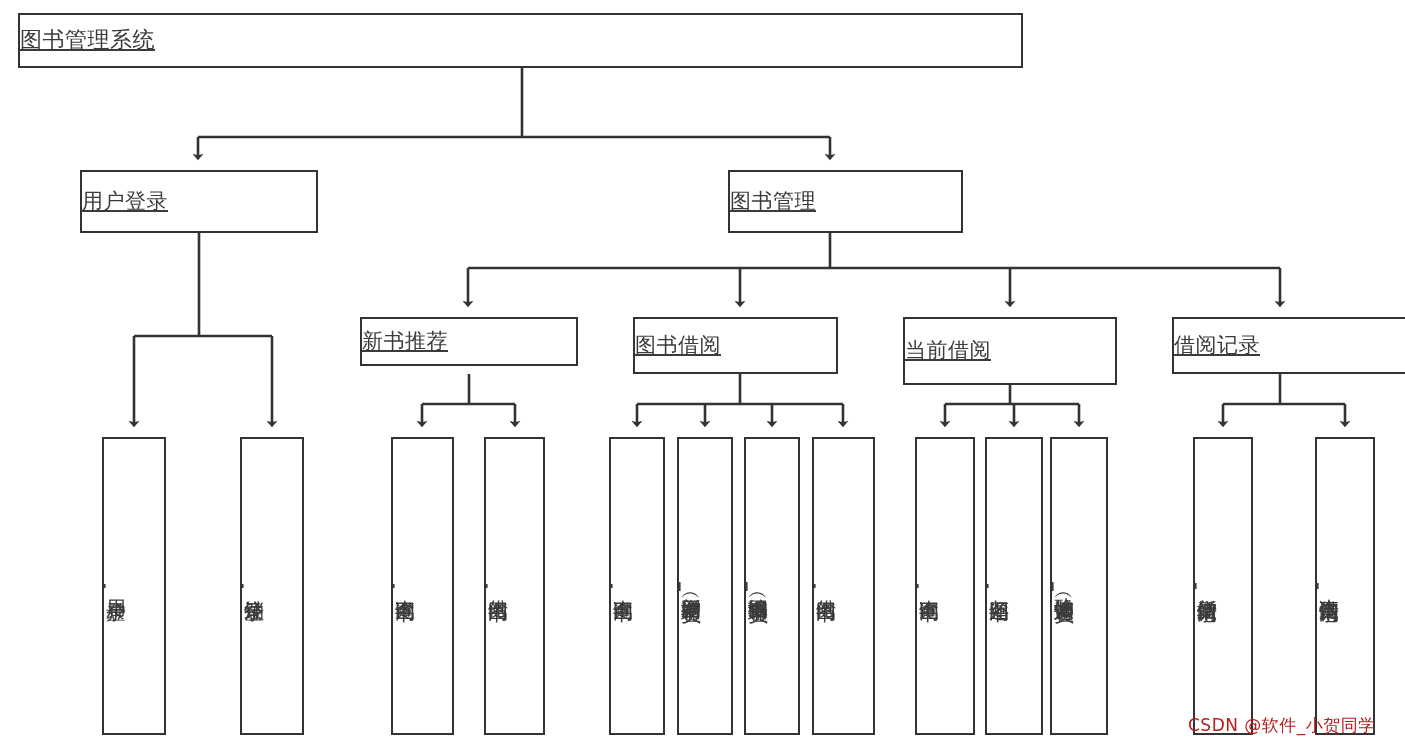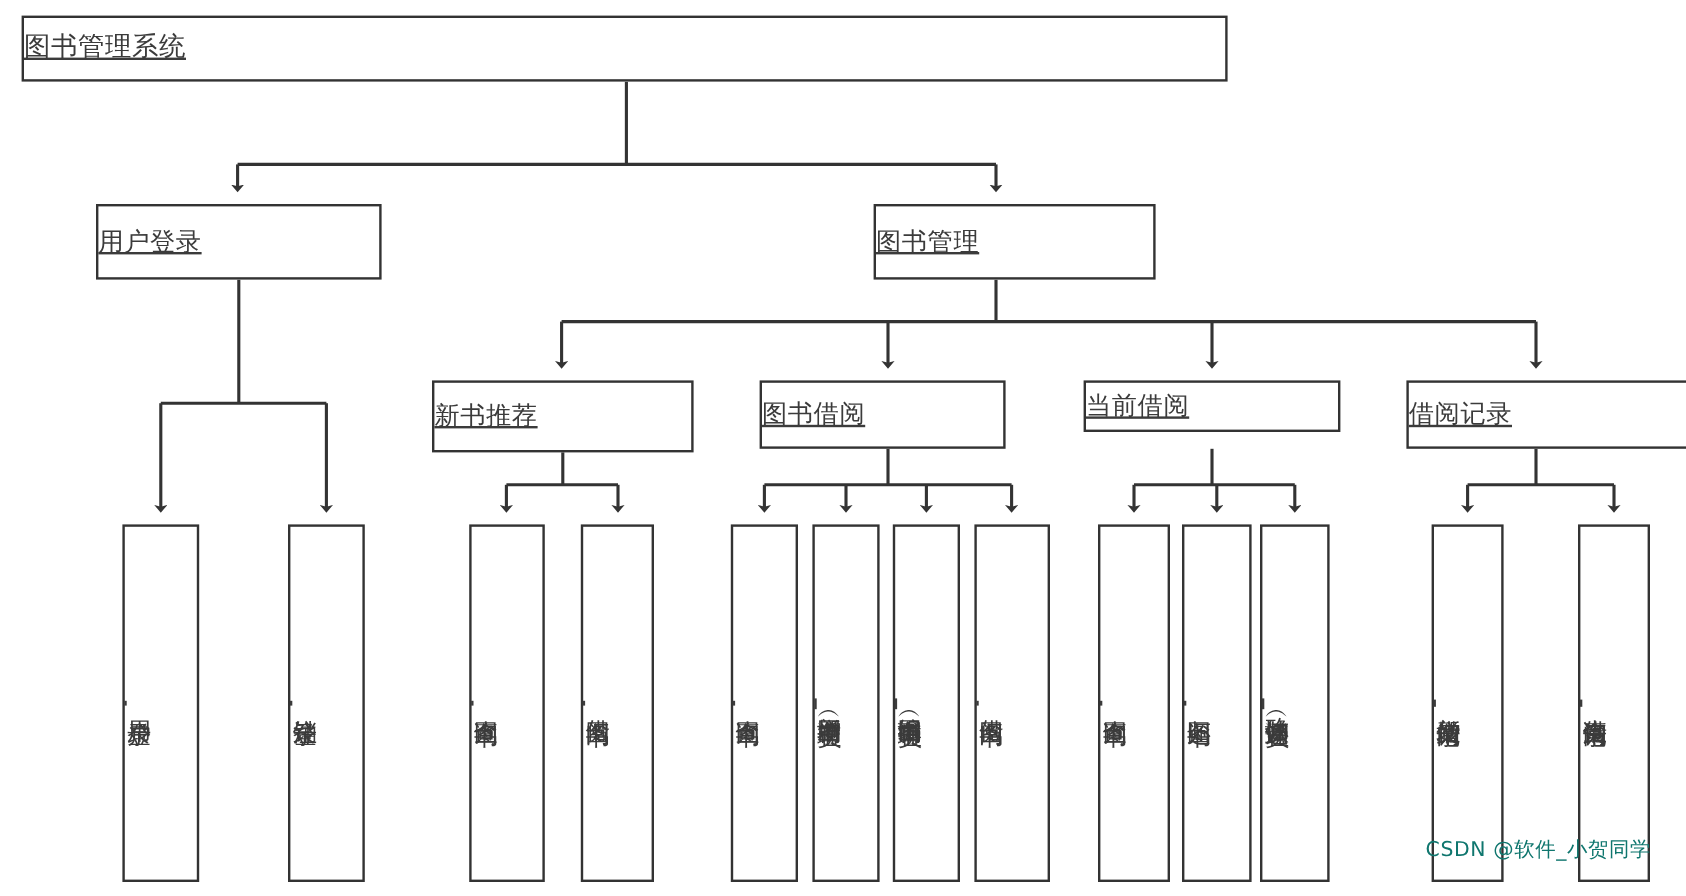--- a/index.html
+++ b/index.html
@@ -48,23 +48,23 @@
     color: #3b3b3b;
     text-align: center;
     max-height: 100%;
   }
   .root-box .node-label-h {
     font-size: 22px;
   }
   .watermark {
     position: absolute;
     left: 1188px;
-    top: 696px;
+    top: 714px;
     font-size: 17px;
-    color: #0f766e;
+    color: #b91c1c;
     white-space: nowrap;
     letter-spacing: 0.5px;
   }
   svg line, svg path, svg polyline {
     shape-rendering: geometricPrecision;
   }
 </style>
 </head>
 <body>
 
@@ -122,27 +122,27 @@
   <span class="node-label-h">图书管理系统</span>
 </div>
 
 <div class="node-box" style="left: 80px; top: 170px; width: 238px; height: 63px;">
   <span class="node-label-h">用户登录</span>
 </div>
 <div class="node-box" style="left: 712px; top: 170px; width: 235px; height: 63px; margin-left: 16px;">
   <span class="node-label-h">图书管理</span>
 </div>
 
-<div class="node-box" style="left: 360px; top: 317px; width: 218px; height: 60px;">
+<div class="node-box" style="left: 360px; top: 317px; width: 218px; height: 49px;">
   <span class="node-label-h">新书推荐</span>
 </div>
 <div class="node-box" style="left: 633px; top: 317px; width: 205px; height: 57px;">
   <span class="node-label-h">图书借阅</span>
 </div>
-<div class="node-box" style="left: 903px; top: 317px; width: 214px; height: 43px;">
+<div class="node-box" style="left: 903px; top: 317px; width: 214px; height: 68px;">
   <span class="node-label-h">当前借阅</span>
 </div>
 <div class="node-box" style="left: 1172px; top: 317px; width: 244px; height: 57px;">
   <span class="node-label-h">借阅记录</span>
 </div>
 
 <div class="node-box" style="left: 102px; top: 437px; width: 64px; height: 298px;">
   <span class="node-label-v">用户登录</span>
 </div>
 <div class="node-box" style="left: 240px; top: 437px; width: 64px; height: 298px;">

